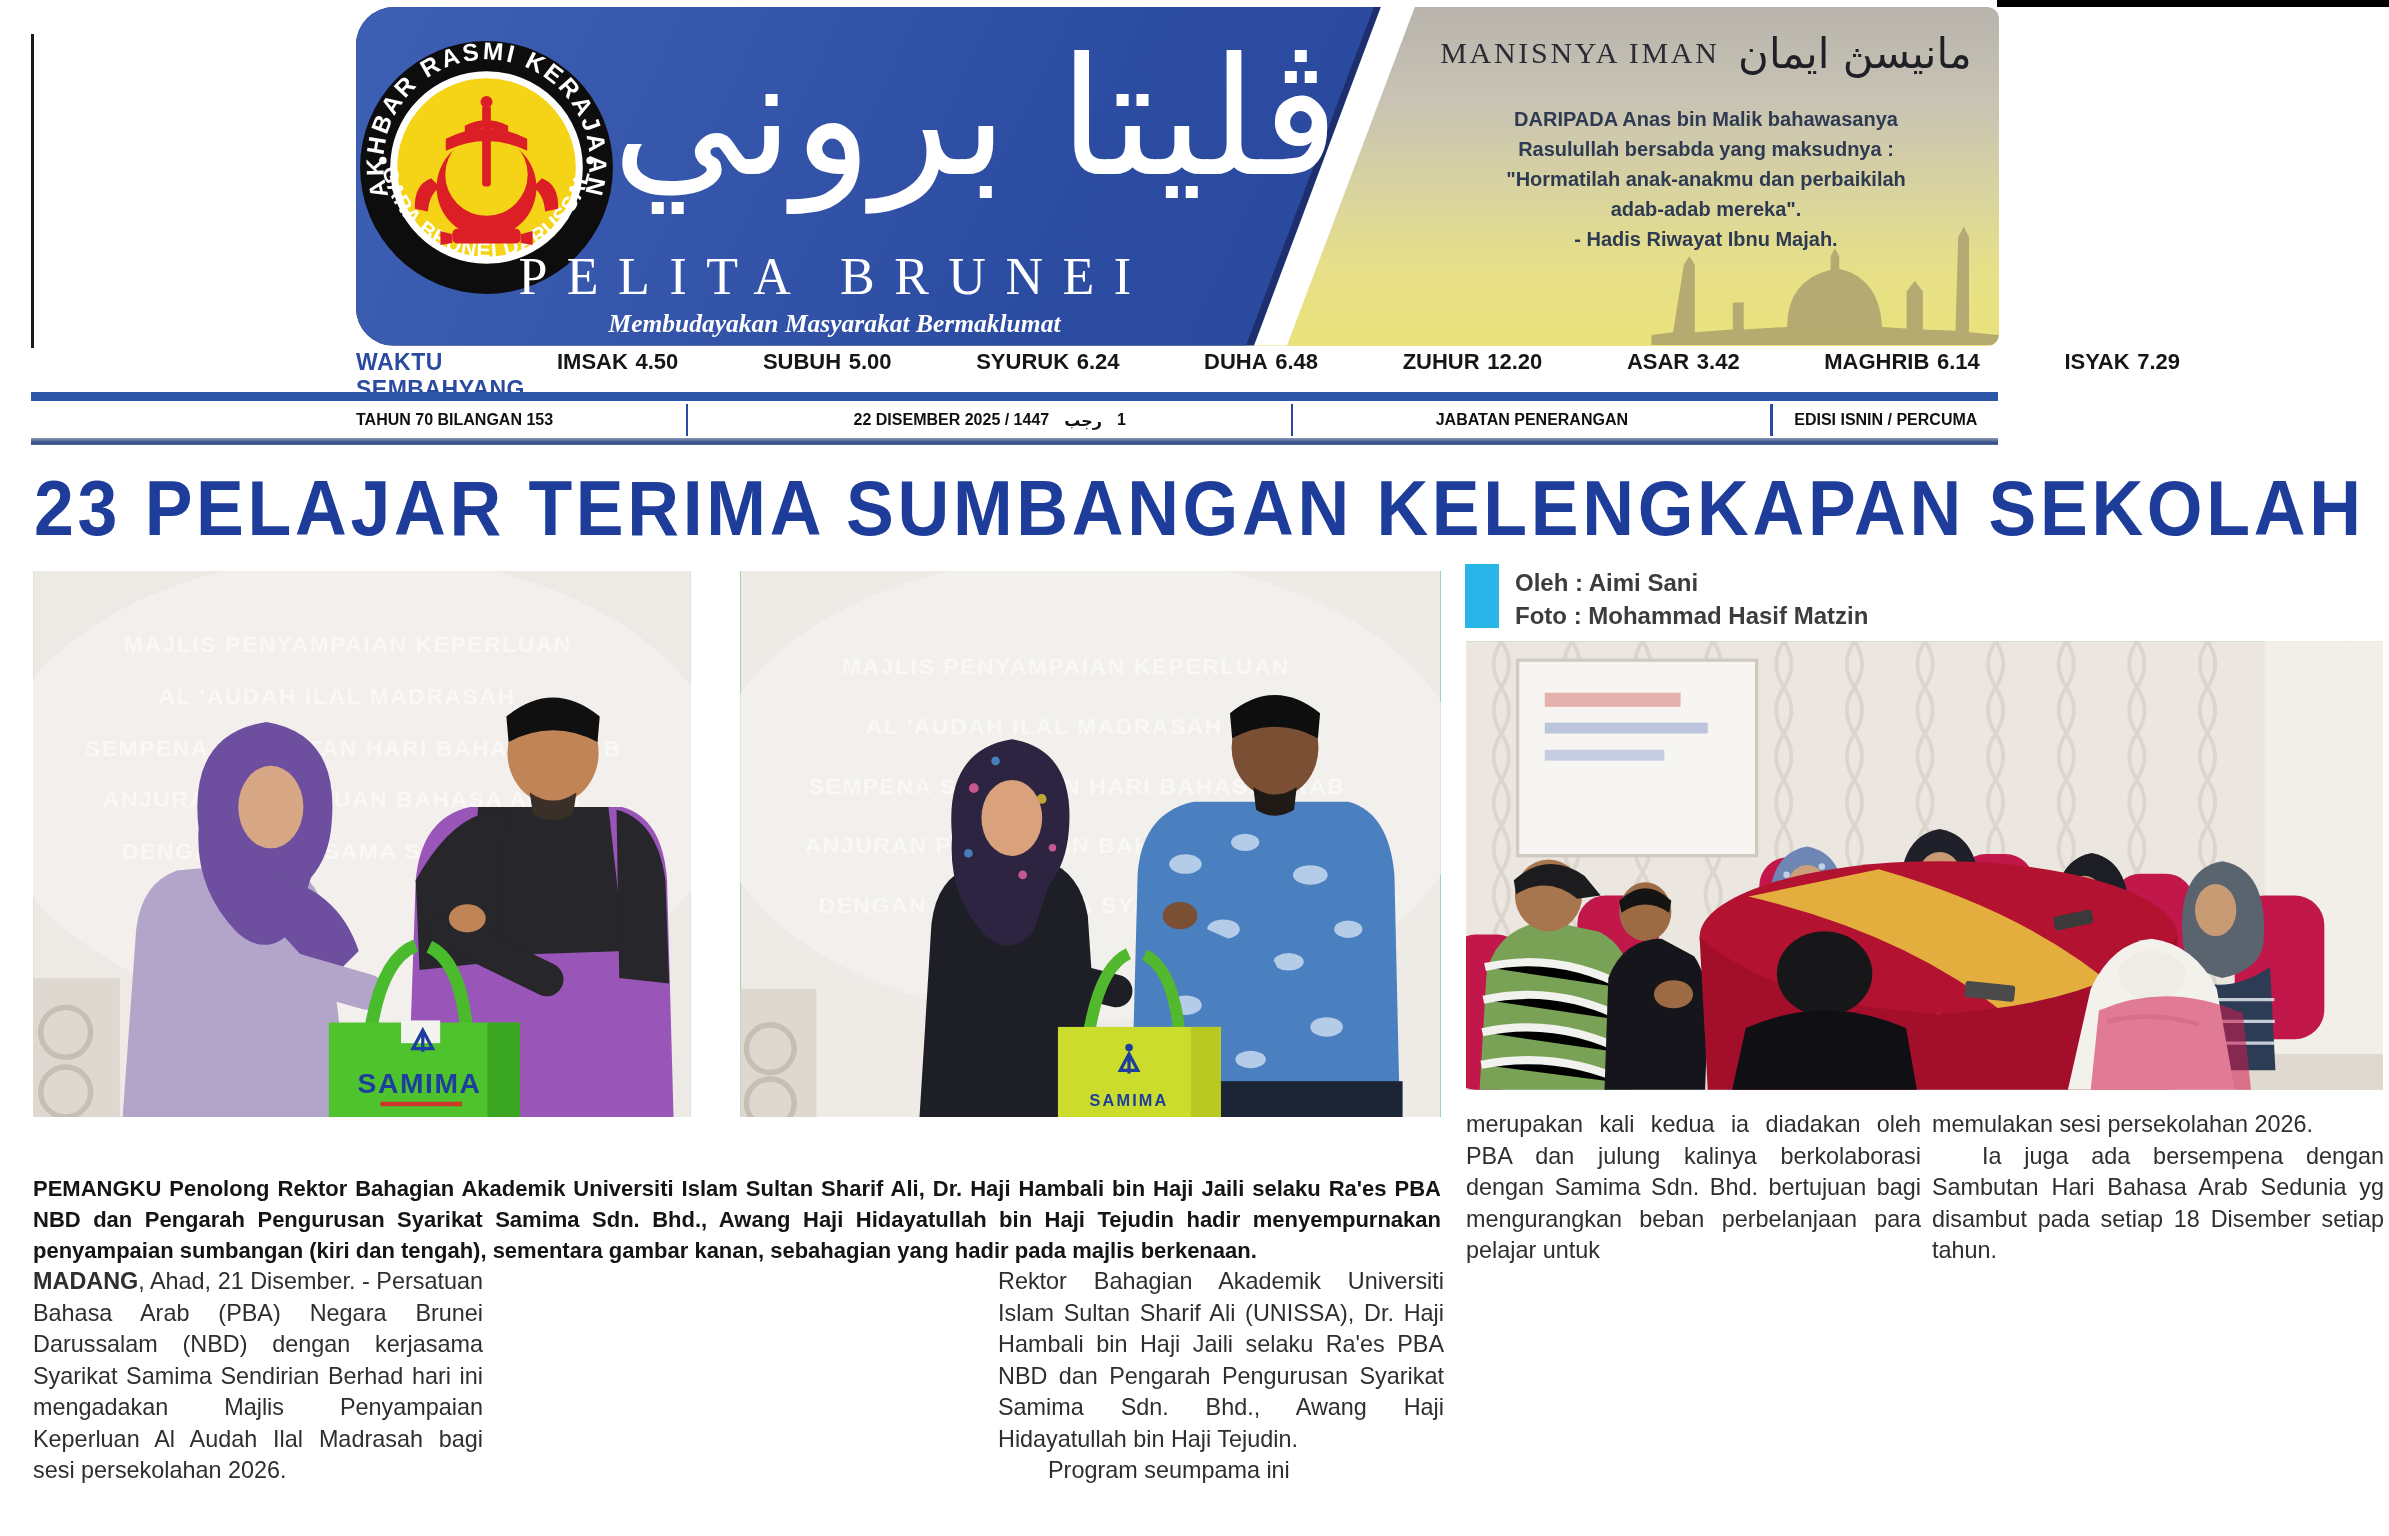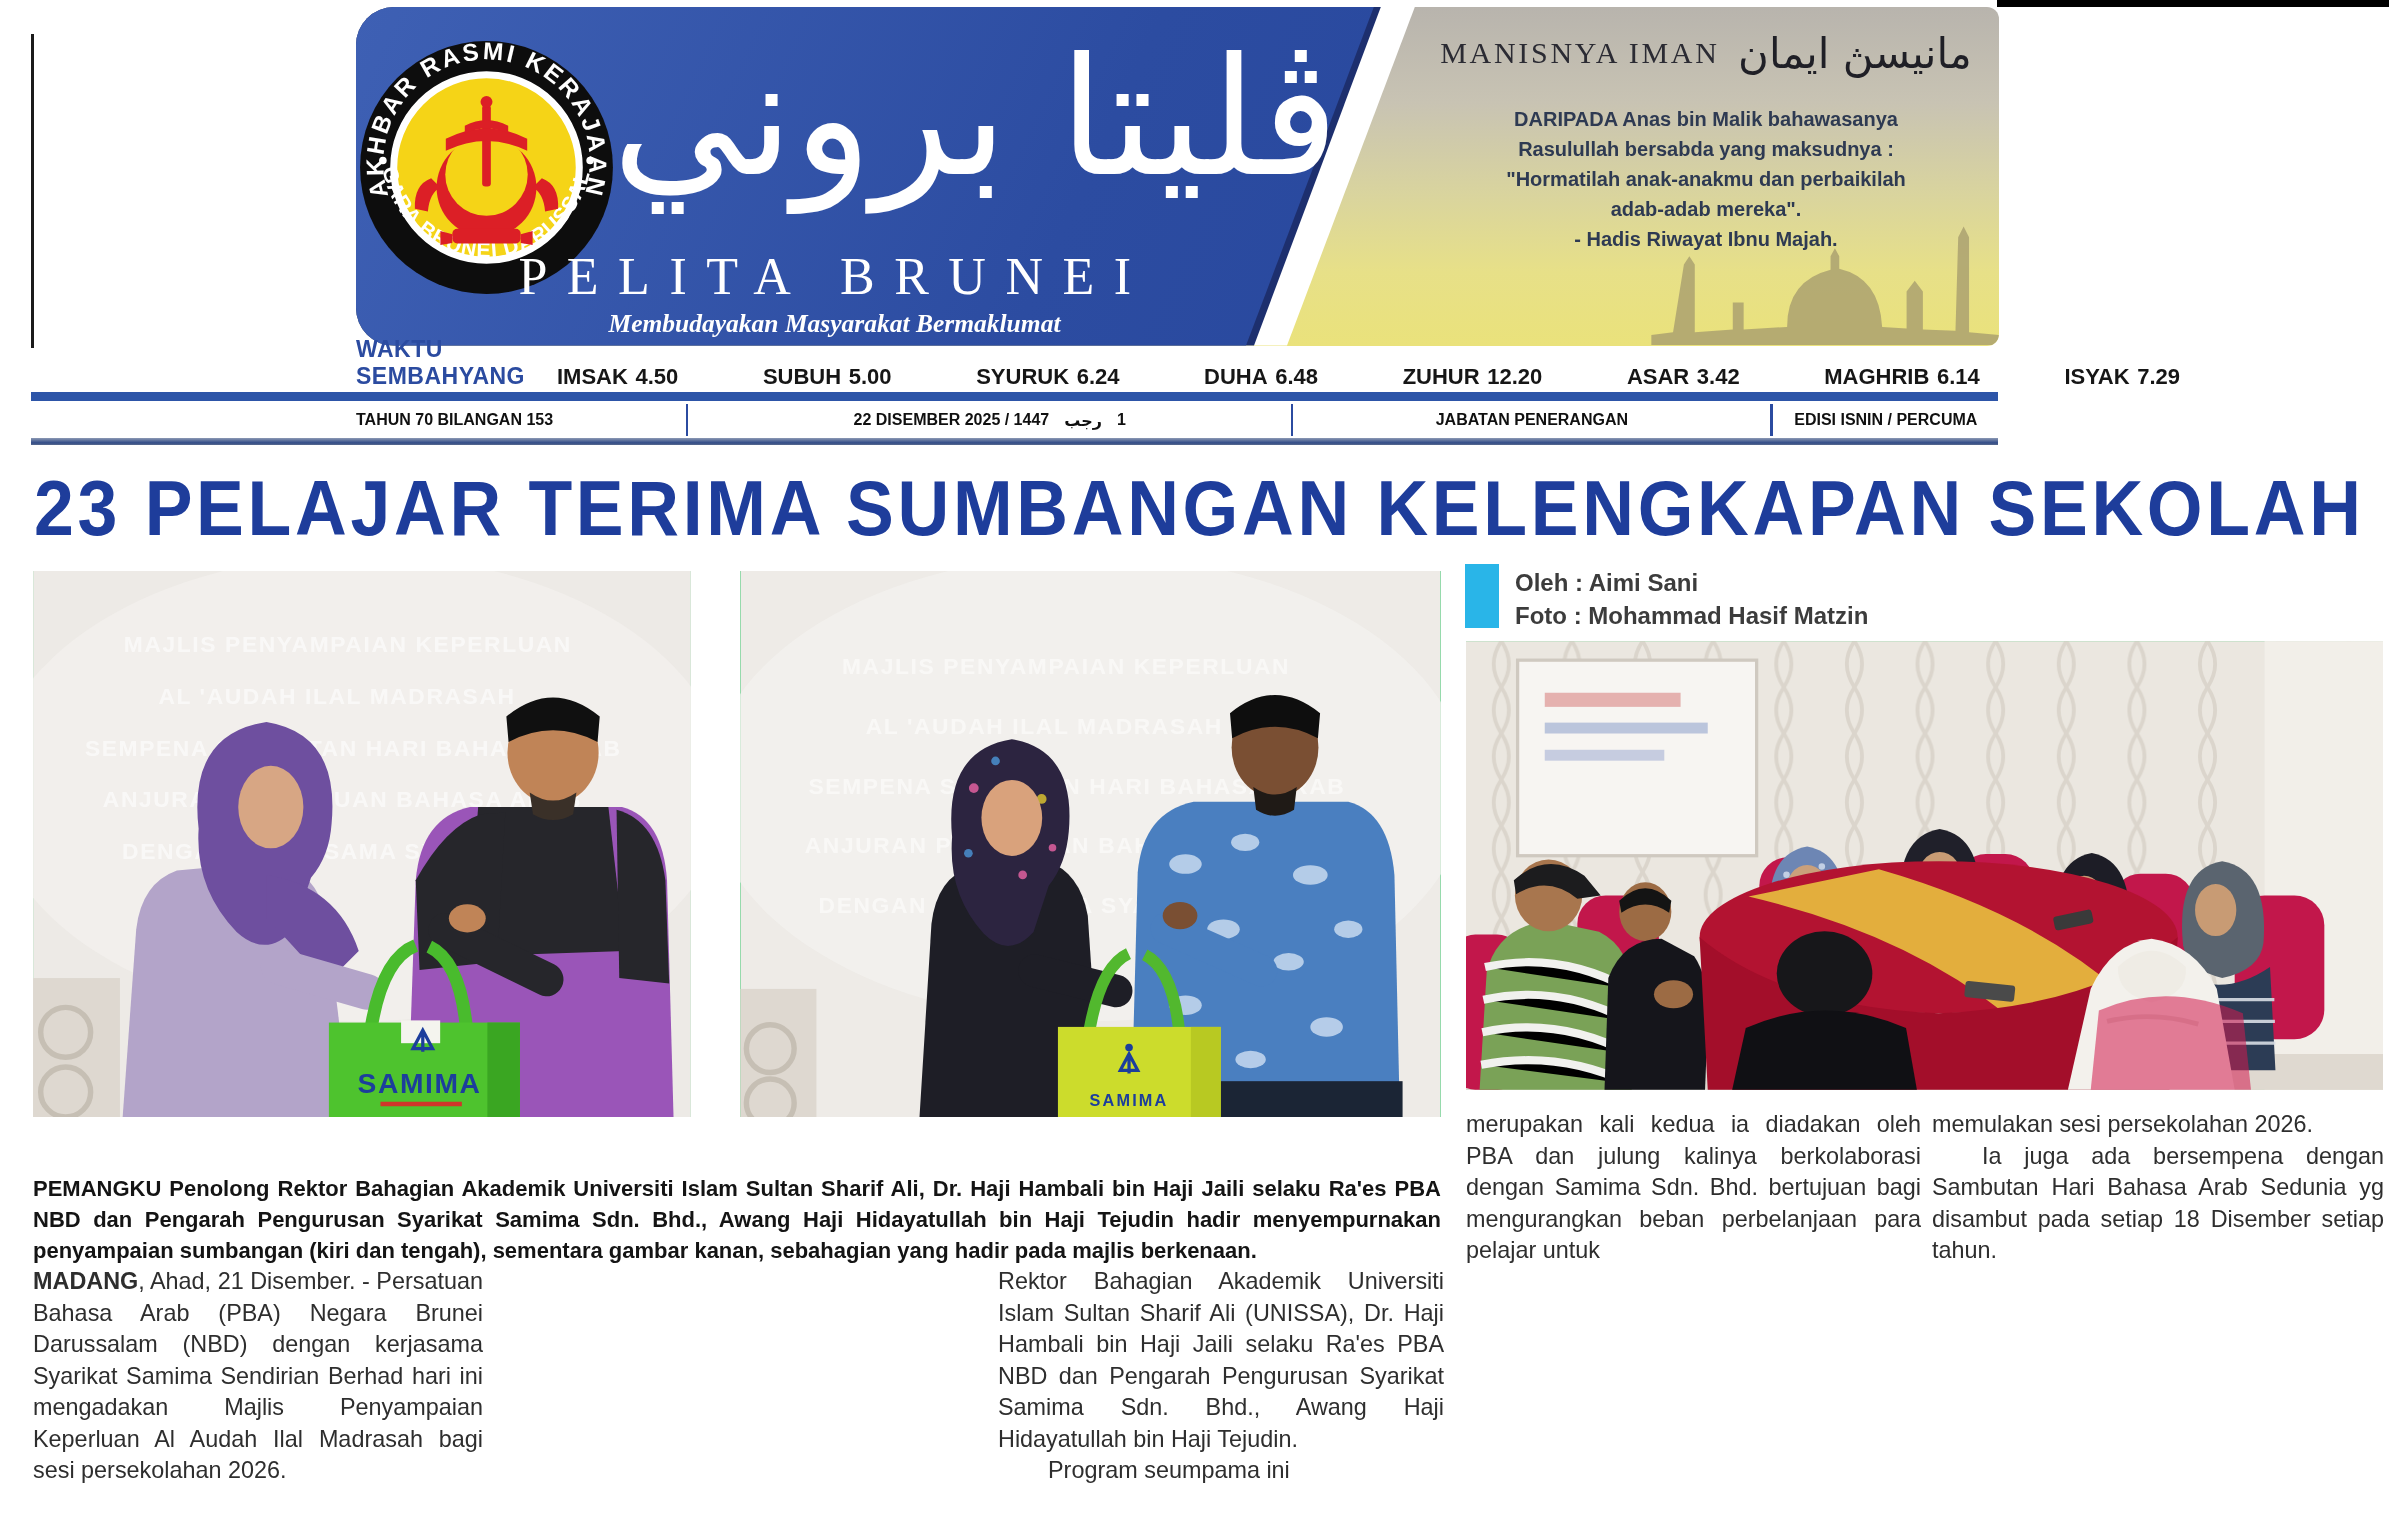--- a/index.html
+++ b/index.html
@@ -26,21 +26,21 @@
             font-family:"Liberation Serif","DejaVu Serif",serif;font-size:52px;letter-spacing:19.5px;font-weight:400;}
   #mh-tagline{left:33px;top:302px;width:891px;text-align:center;color:#fff;
               font-family:"Liberation Serif","DejaVu Serif",serif;font-style:italic;font-weight:bold;font-size:25.5px;}
   #manisnya{left:1073px;top:22px;width:554px;}
   #manisnya-head{display:flex;align-items:center;justify-content:center;gap:18.5px;}
   #manisnya-title{font-family:"Liberation Serif","DejaVu Serif",serif;font-size:30px;letter-spacing:2.7px;color:#2b2b33;}
   #manisnya-arabic{font-family:"DejaVu Sans",sans-serif;font-size:42px;color:#1f1f26;line-height:49px;}
   #manisnya-quote{margin-top:26px;text-align:center;font-weight:bold;font-size:20px;line-height:30px;color:#2e3a52;}
 
   
-  #prayer-bar{left:356px;top:349px;width:1643px;height:41px;display:flex;align-items:flex-end;gap:32px;}
+  #prayer-bar{left:356px;top:349px;width:1643px;height:41px;display:flex;align-items:flex-start;gap:32px;}
   #prayer-label{color:#2b4ba0;font-weight:bold;font-size:23px;letter-spacing:0.5px;width:301px;}
   .pt{font-weight:bold;font-size:22px;color:#161616;white-space:nowrap;}
   .pt .t{margin-left:7.6px;}
   .pt-sep{width:2.2px;height:26px;background:#2b4ba0;margin:0 10.3px;}
   #prayer-notes{margin-left:auto;text-align:right;font-weight:bold;font-size:18.5px;line-height:22px;color:#161616;padding-right:3.3px;}
 
   #rule-thick{left:31px;top:392px;width:1967px;height:8.7px;background:#2d55a8;}
   #info-bar{left:356px;top:403px;width:1643px;height:34px;display:flex;align-items:center;font-weight:bold;font-size:16px;color:#101010;}
   .info-cell{display:flex;align-items:center;justify-content:center;white-space:nowrap;}
   #info-issue{width:330px;justify-content:flex-start;}

